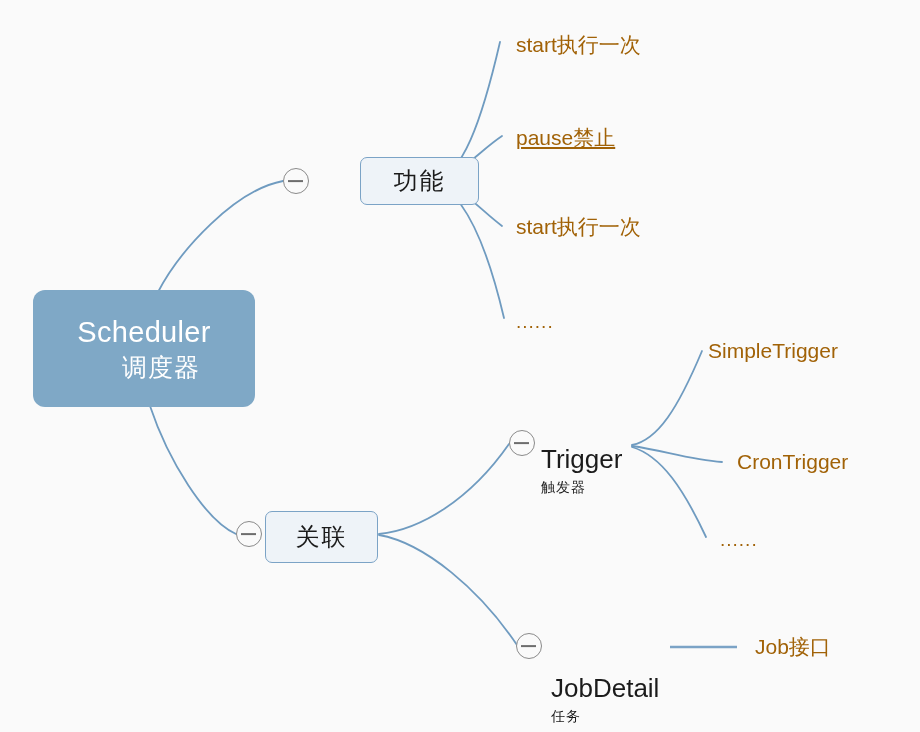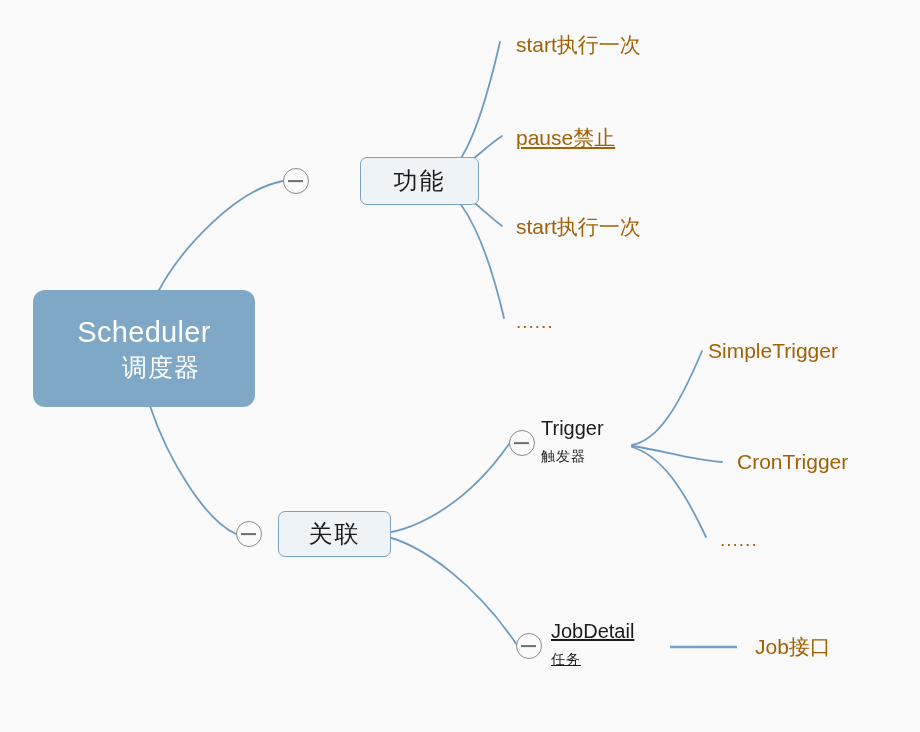--- a/index.html
+++ b/index.html
@@ -72,21 +72,21 @@
     border-radius: 7px;
     box-sizing: border-box;
     display: flex;
     align-items: center;
     justify-content: center;
     color: #1b1b1b;
     font-size: 24px;
     letter-spacing: 2px;
   }
   #node-gongneng { left: 313px; top: 157px; width: 119px; height: 48px; margin-left: 47px; }
-  #node-guanlian { left: 278px; top: 511px; width: 113px; height: 46px; }
+  #node-guanlian { left: 265px; top: 511px; width: 113px; height: 52px; }
 
   
   .minus-toggle {
     position: absolute;
     width: 26px;
     height: 26px;
     border: 1.6px solid #8a8a8a;
     border-radius: 50%;
     box-sizing: border-box;
     background: #fafafa;
@@ -130,31 +130,32 @@
   #leaf-jobapi  { left: 755px; top: 633px; }
 
   
   .twoline {
     position: absolute;
     color: #1b1b1b;
     white-space: nowrap;
   }
   .twoline .l1 {
     display: block;
-    font-size: 20px;
+    font-size: 26px;
     line-height: 27px;
+    margin-top: 31px;
   }
   .twoline .l2 {
     display: block;
     font-size: 14px;
     line-height: 29px;
     letter-spacing: 1px;
   }
   #node-trigger   { left: 541px; top: 415px; }
-  #node-jobdetail { left: 551px; top: 618px; text-decoration: underline; }
+  #node-jobdetail { left: 551px; top: 644px; }
 </style>
 </head>
 <body>
 
 <div id="canvas">
 
   <svg id="edges" viewBox="0 0 920 732" xmlns="http://www.w3.org/2000/svg">
 
     <path class="edge" d="M 158 292 C 180 250 235 190 283 181"></path>
 

